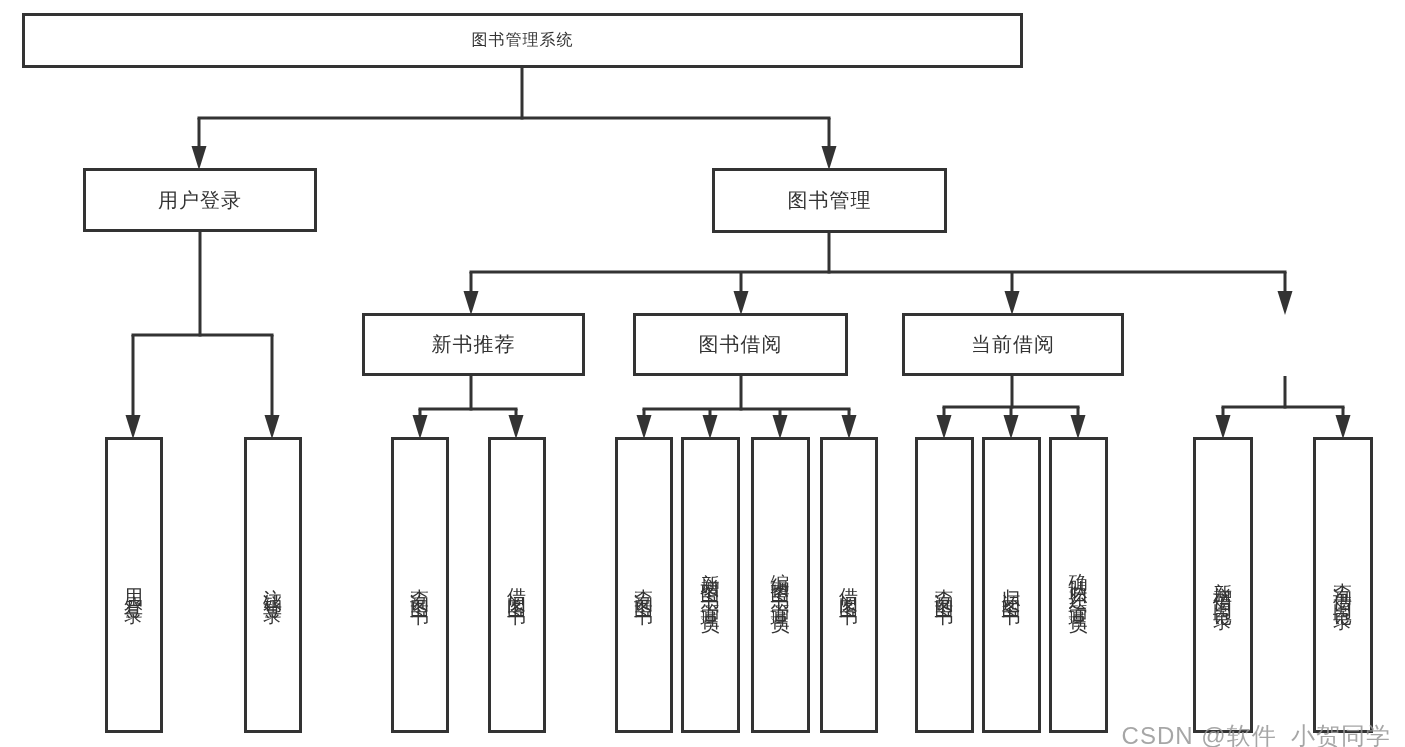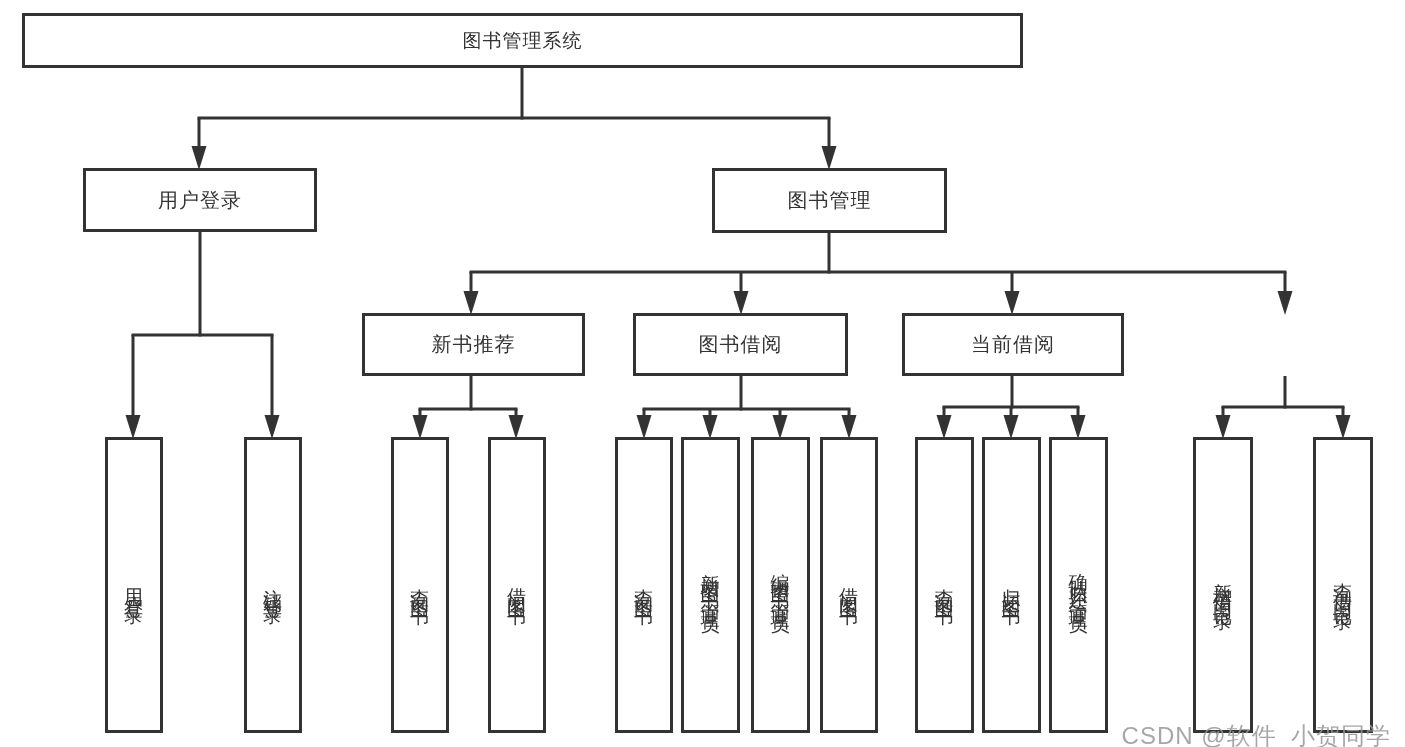--- a/index.html
+++ b/index.html
@@ -9,21 +9,21 @@
   }
   .connectors{position:absolute;left:0;top:0;z-index:1;}
   .connectors line{stroke:#333;stroke-width:3;}
   .connectors polygon{fill:#333;}
   .node{
     position:absolute;z-index:2;background:#fff;border:3px solid #333;
     display:flex;align-items:center;justify-content:center;
     box-sizing:border-box;color:#333;
   }
   .node.h{font-size:20px;letter-spacing:1px;}
-  .node.l1{font-size:19px;}
+  .node.l1{font-size:16px;}
   .node.v{
     writing-mode:vertical-rl;text-orientation:mixed;
     font-size:19px;letter-spacing:6px;line-height:1;
   }
   .watermark{
     position:absolute;z-index:5;right:14px;top:720px;
     font-size:24px;letter-spacing:1px;color:rgba(150,150,150,0.85);
     white-space:nowrap;
   }
 </style>

